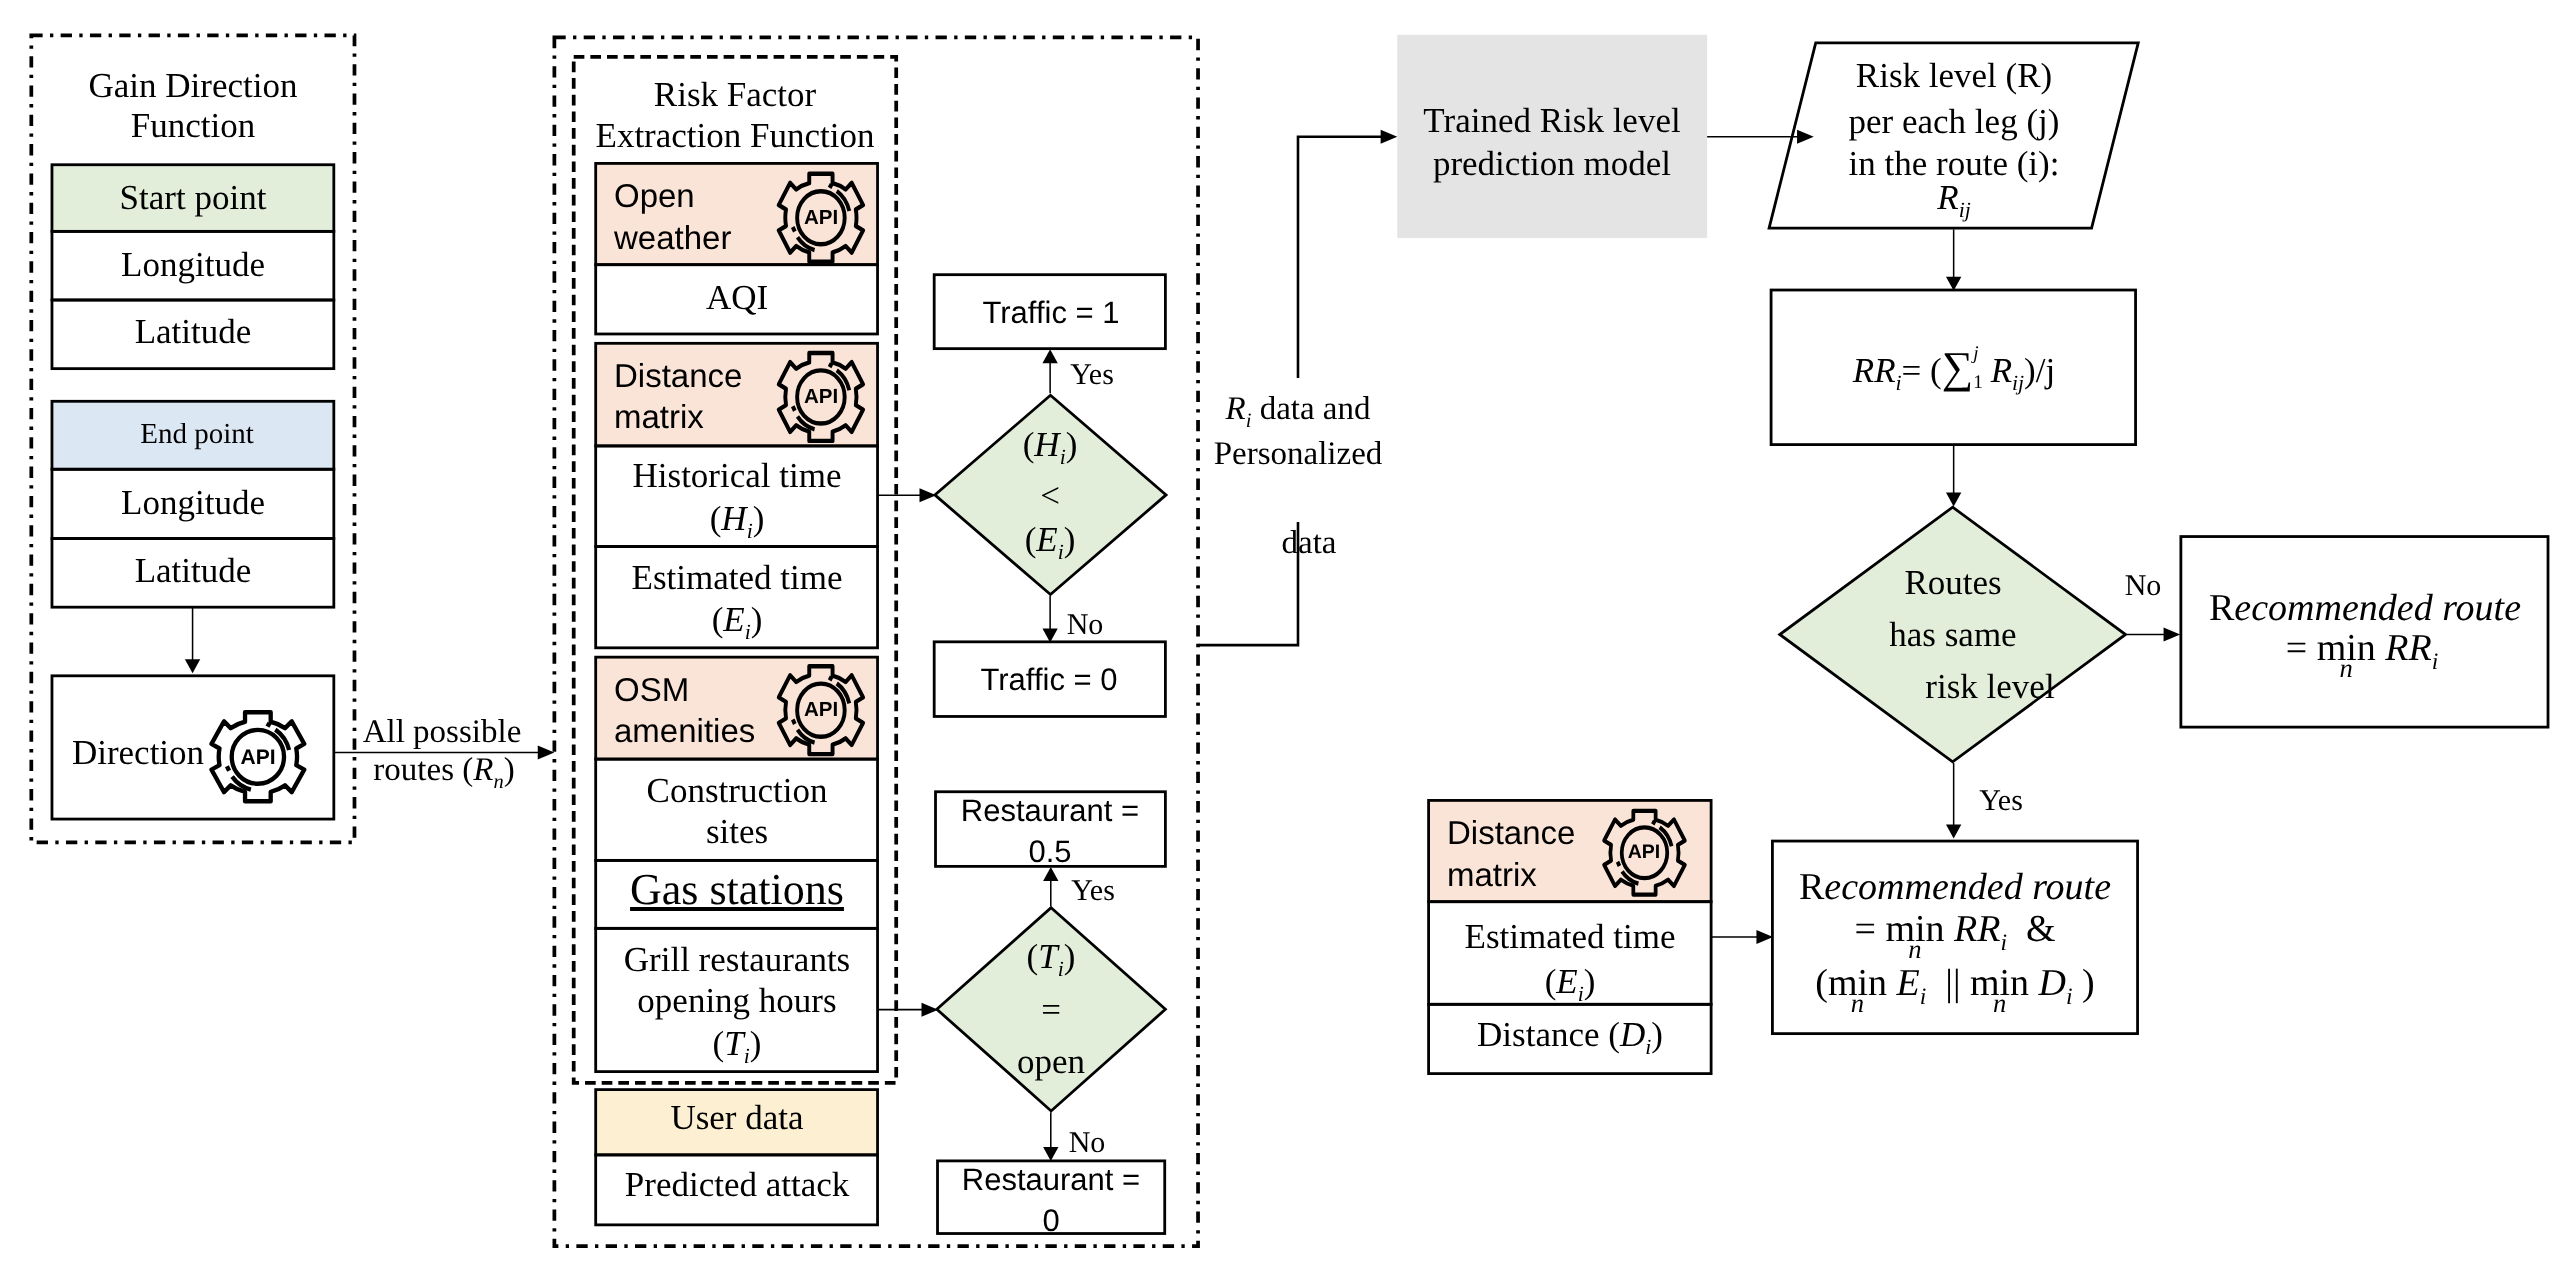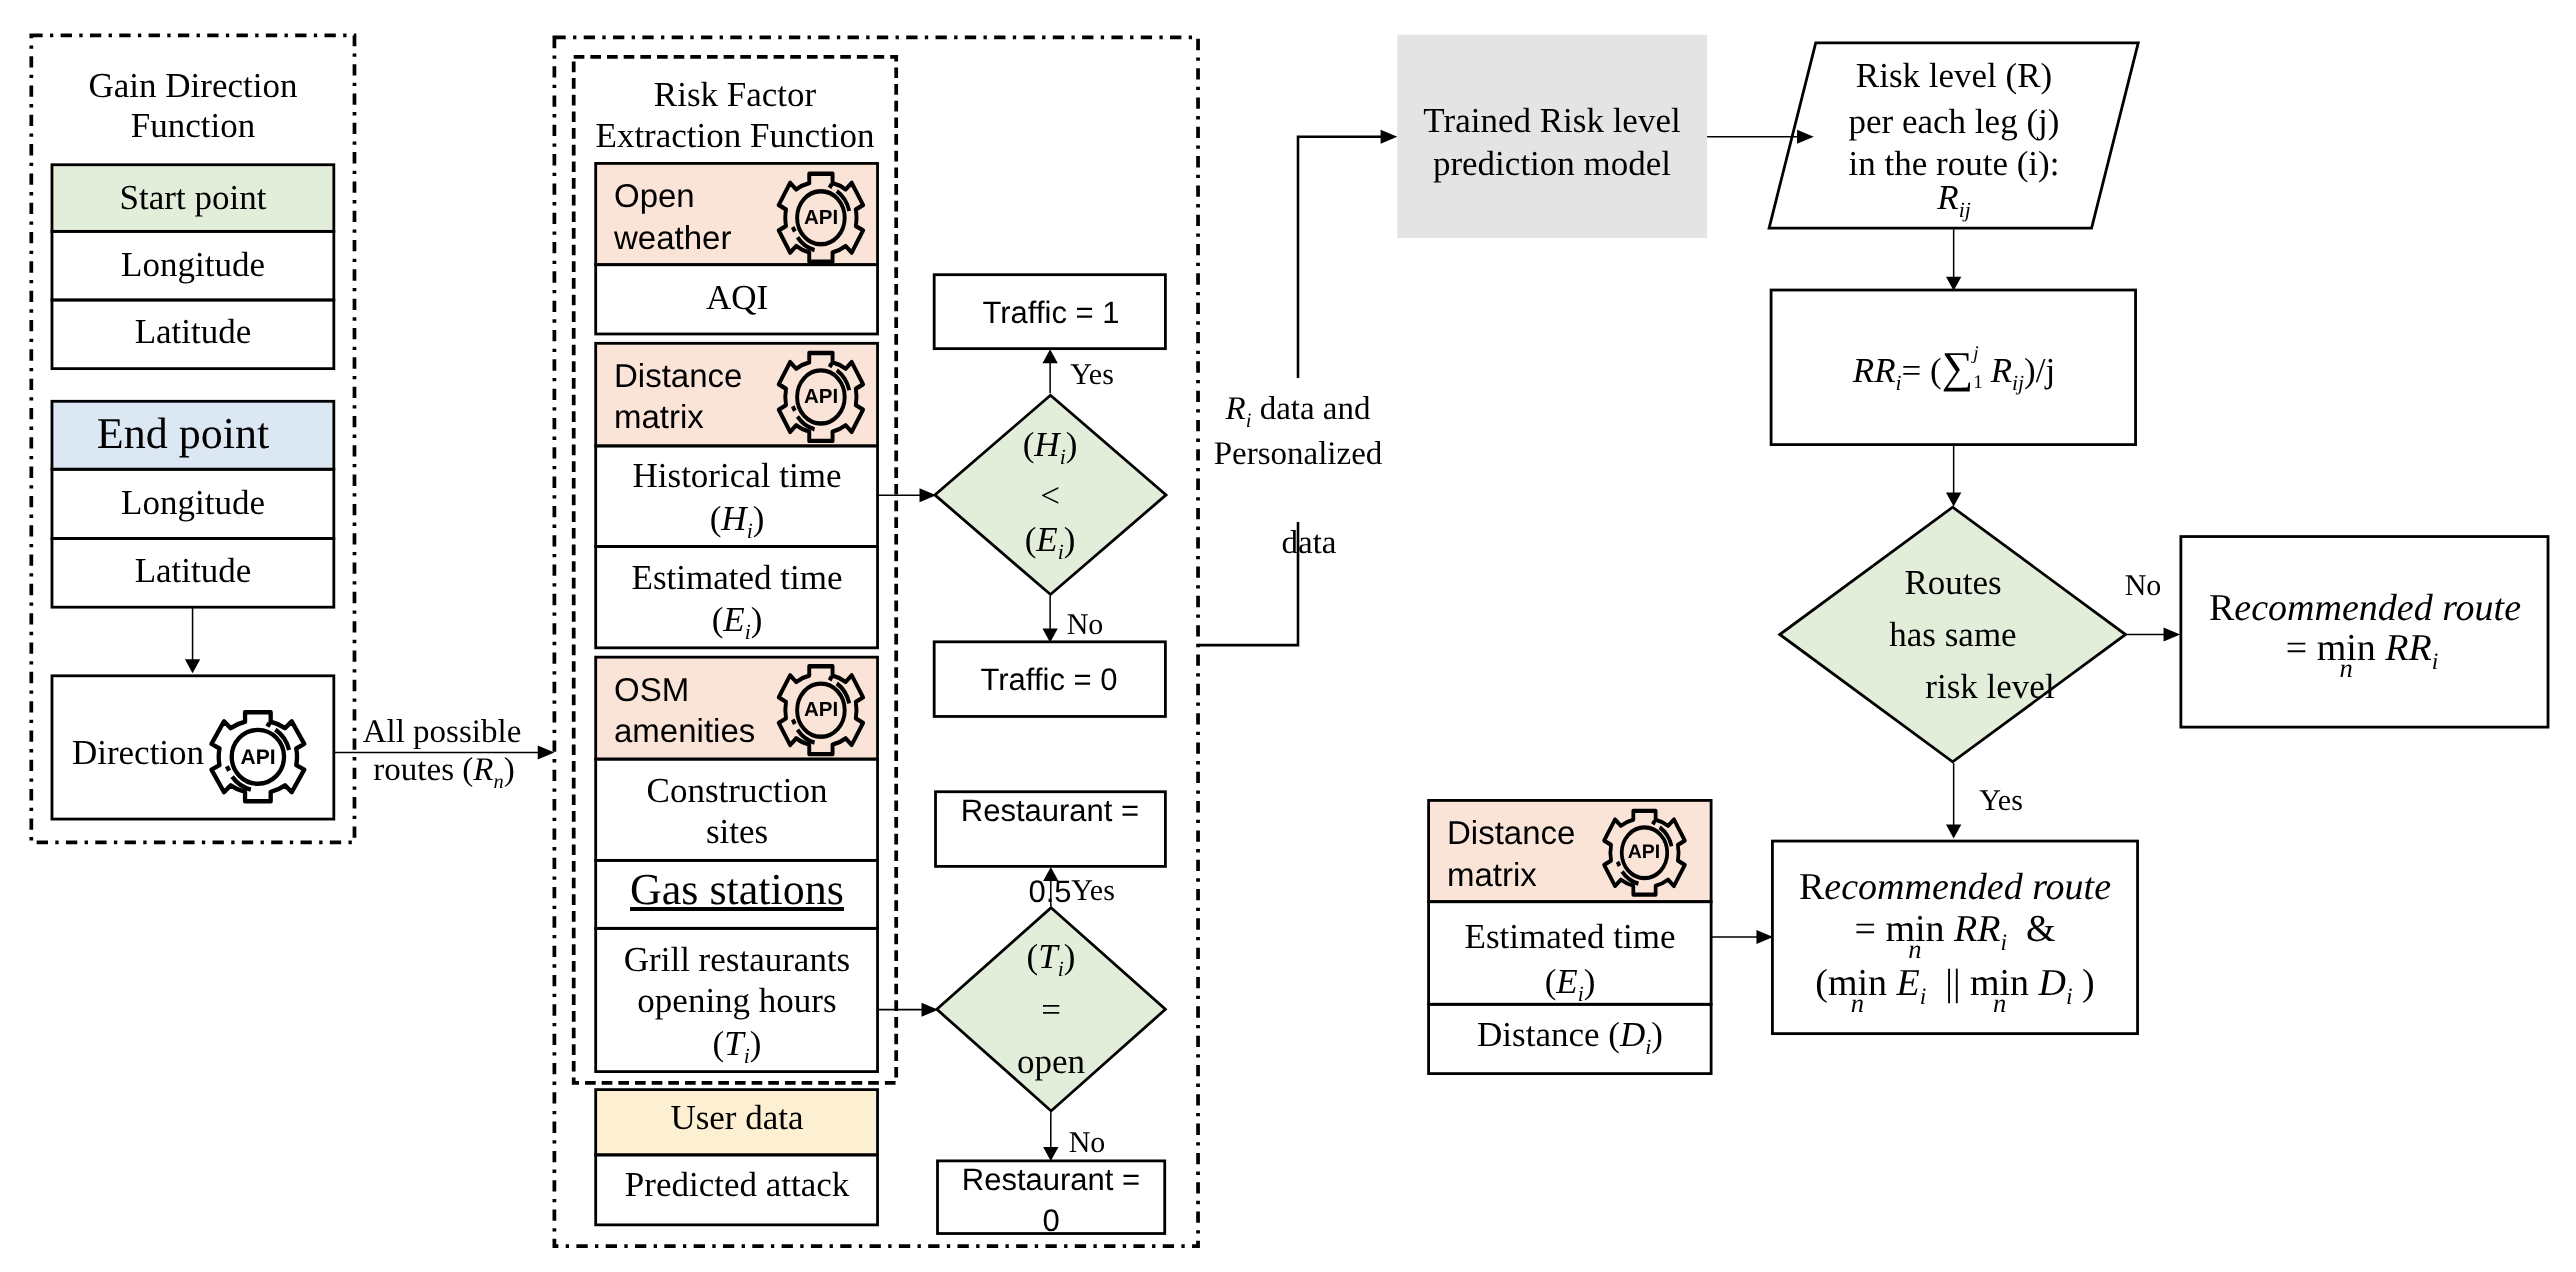--- a/index.html
+++ b/index.html
@@ -138,21 +138,21 @@
 <rect x="2144" y="1507" width="424" height="104" fill="none" stroke="#000" stroke-width="4.2"></rect>
 <path d="M 2568 1406 L 2645 1406" fill="none" stroke="#000" stroke-width="2.3"></path>
 <polygon points="2661,1406 2636,1395.5 2636,1416.5" fill="#000" stroke="none"></polygon>
 <rect x="2660" y="1262" width="548" height="289" fill="none" stroke="#000" stroke-width="4.2"></rect>
 </svg>
 <div class="t serif" style="left:193px;top:85px;font-size:35px;font-weight:normal;font-style:normal;letter-spacing:0px;">Gain Direction</div>
 <div class="t serif" style="left:193px;top:125px;font-size:35px;font-weight:normal;font-style:normal;letter-spacing:0px;">Function</div>
 <div class="t serif" style="left:193px;top:197px;font-size:35px;font-weight:normal;font-style:normal;letter-spacing:0px;">Start point</div>
 <div class="t serif" style="left:193px;top:264px;font-size:35px;font-weight:normal;font-style:normal;letter-spacing:0px;">Longitude</div>
 <div class="t serif" style="left:193px;top:331px;font-size:35px;font-weight:normal;font-style:normal;letter-spacing:0px;">Latitude</div>
-<div class="t serif" style="left:183px;top:434px;font-size:44px;font-weight:normal;font-style:normal;letter-spacing:0px;">End point</div>
+<div class="t serif" style="left:197px;top:434px;font-size:29px;font-weight:normal;font-style:normal;letter-spacing:0px;">End point</div>
 <div class="t serif" style="left:193px;top:502px;font-size:35px;font-weight:normal;font-style:normal;letter-spacing:0px;">Longitude</div>
 <div class="t serif" style="left:193px;top:570px;font-size:35px;font-weight:normal;font-style:normal;letter-spacing:0px;">Latitude</div>
 <div class="t serif" style="left:138px;top:752px;font-size:35px;font-weight:normal;font-style:normal;letter-spacing:0px;">Direction</div>
 <div class="t sans" style="left:258px;top:757px;font-size:21px;font-weight:bold;transform:translate(-50%,-50%);letter-spacing:0px;">API</div>
 <div class="t serif" style="left:442px;top:732px;font-size:33px;font-weight:normal;font-style:normal;letter-spacing:0px;">All possible</div>
 <div class="t serif" style="left:444px;top:773px;font-size:33px;font-weight:normal;font-style:normal;letter-spacing:0px;"><span>routes (</span><span style="font-style:italic">R</span><sub style="font-style:italic;font-size:0.62em;">n</sub><span>)</span></div>
 <div class="t serif" style="left:735px;top:94px;font-size:35px;font-weight:normal;font-style:normal;letter-spacing:0px;">Risk Factor</div>
 <div class="t serif" style="left:735px;top:135px;font-size:35px;font-weight:normal;font-style:normal;letter-spacing:0px;">Extraction Function</div>
 <div class="tl sans" style="left:614px;top:195px;font-size:33px;font-weight:normal;letter-spacing:0px;">Open</div>
 <div class="tl sans" style="left:614px;top:237px;font-size:33px;font-weight:normal;letter-spacing:0px;">weather</div>
@@ -177,21 +177,21 @@
 <div class="t serif" style="left:737px;top:1117px;font-size:35px;font-weight:normal;font-style:normal;letter-spacing:0px;font-family:Liberation Serif, serif;">User data</div>
 <div class="t serif" style="left:737px;top:1184px;font-size:35px;font-weight:normal;font-style:normal;letter-spacing:0px;">Predicted attack</div>
 <div class="t sans" style="left:1051px;top:312px;font-size:31px;font-weight:normal;font-style:normal;letter-spacing:0px;">Traffic = 1</div>
 <div class="t serif" style="left:1050px;top:448px;font-size:35px;font-weight:normal;font-style:normal;letter-spacing:0px;"><span>(</span><span style="font-style:italic">H</span><sub style="font-style:italic;font-size:0.62em;">i</sub><span>)</span></div>
 <div class="t serif" style="left:1050px;top:495px;font-size:35px;font-weight:normal;font-style:normal;letter-spacing:0px;">&lt;</div>
 <div class="t serif" style="left:1050px;top:543px;font-size:35px;font-weight:normal;font-style:normal;letter-spacing:0px;"><span>(</span><span style="font-style:italic">E</span><sub style="font-style:italic;font-size:0.62em;">i</sub><span>)</span></div>
 <div class="t serif" style="left:1092px;top:375px;font-size:30px;font-weight:normal;font-style:normal;letter-spacing:0px;">Yes</div>
 <div class="t serif" style="left:1085px;top:625px;font-size:30px;font-weight:normal;font-style:normal;letter-spacing:0px;">No</div>
 <div class="t sans" style="left:1049px;top:679px;font-size:31px;font-weight:normal;font-style:normal;letter-spacing:0px;">Traffic = 0</div>
 <div class="t sans" style="left:1050px;top:810px;font-size:31px;font-weight:normal;font-style:normal;letter-spacing:0px;">Restaurant =</div>
-<div class="t sans" style="left:1050px;top:851px;font-size:31px;font-weight:normal;font-style:normal;letter-spacing:0px;margin-top:40px;">0.5</div>
+<div class="t sans" style="left:1050px;top:851px;font-size:31px;font-weight:normal;font-style:normal;letter-spacing:0px;">0.5</div>
 <div class="t serif" style="left:1051px;top:960px;font-size:35px;font-weight:normal;font-style:normal;letter-spacing:0px;"><span>(</span><span style="font-style:italic">T</span><sub style="font-style:italic;font-size:0.62em;">i</sub><span>)</span></div>
 <div class="t serif" style="left:1051px;top:1009px;font-size:35px;font-weight:normal;font-style:normal;letter-spacing:0px;">=</div>
 <div class="t serif" style="left:1051px;top:1061px;font-size:35px;font-weight:normal;font-style:normal;letter-spacing:0px;">open</div>
 <div class="t serif" style="left:1093px;top:891px;font-size:30px;font-weight:normal;font-style:normal;letter-spacing:0px;">Yes</div>
 <div class="t serif" style="left:1087px;top:1143px;font-size:30px;font-weight:normal;font-style:normal;letter-spacing:0px;">No</div>
 <div class="t sans" style="left:1051px;top:1179px;font-size:31px;font-weight:normal;font-style:normal;letter-spacing:0px;">Restaurant =</div>
 <div class="t sans" style="left:1051px;top:1220px;font-size:31px;font-weight:normal;font-style:normal;letter-spacing:0px;">0</div>
 <div class="t serif" style="left:1298px;top:412px;font-size:33px;font-weight:normal;font-style:normal;letter-spacing:0px;"><span style="font-style:italic">R</span><sub style="font-style:italic;font-size:0.62em;">i</sub><span> data and</span></div>
 <div class="t serif" style="left:1298px;top:454px;font-size:33px;font-weight:normal;font-style:normal;letter-spacing:0px;">Personalized</div>
 <div class="t serif" style="left:1309px;top:495px;font-size:33px;font-weight:normal;font-style:normal;letter-spacing:0px;margin-top:48px;">data</div>

